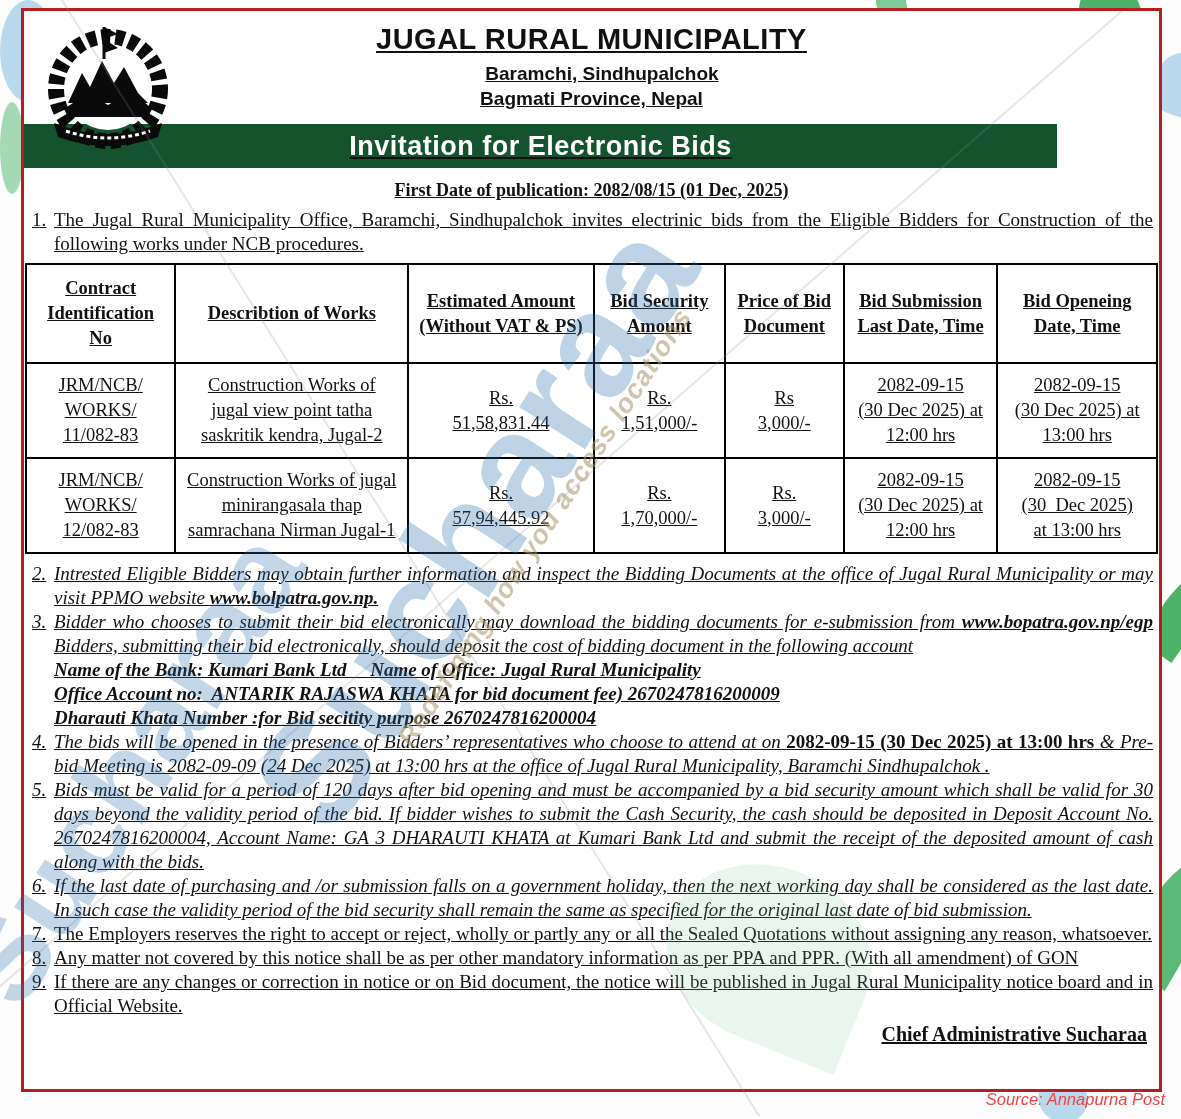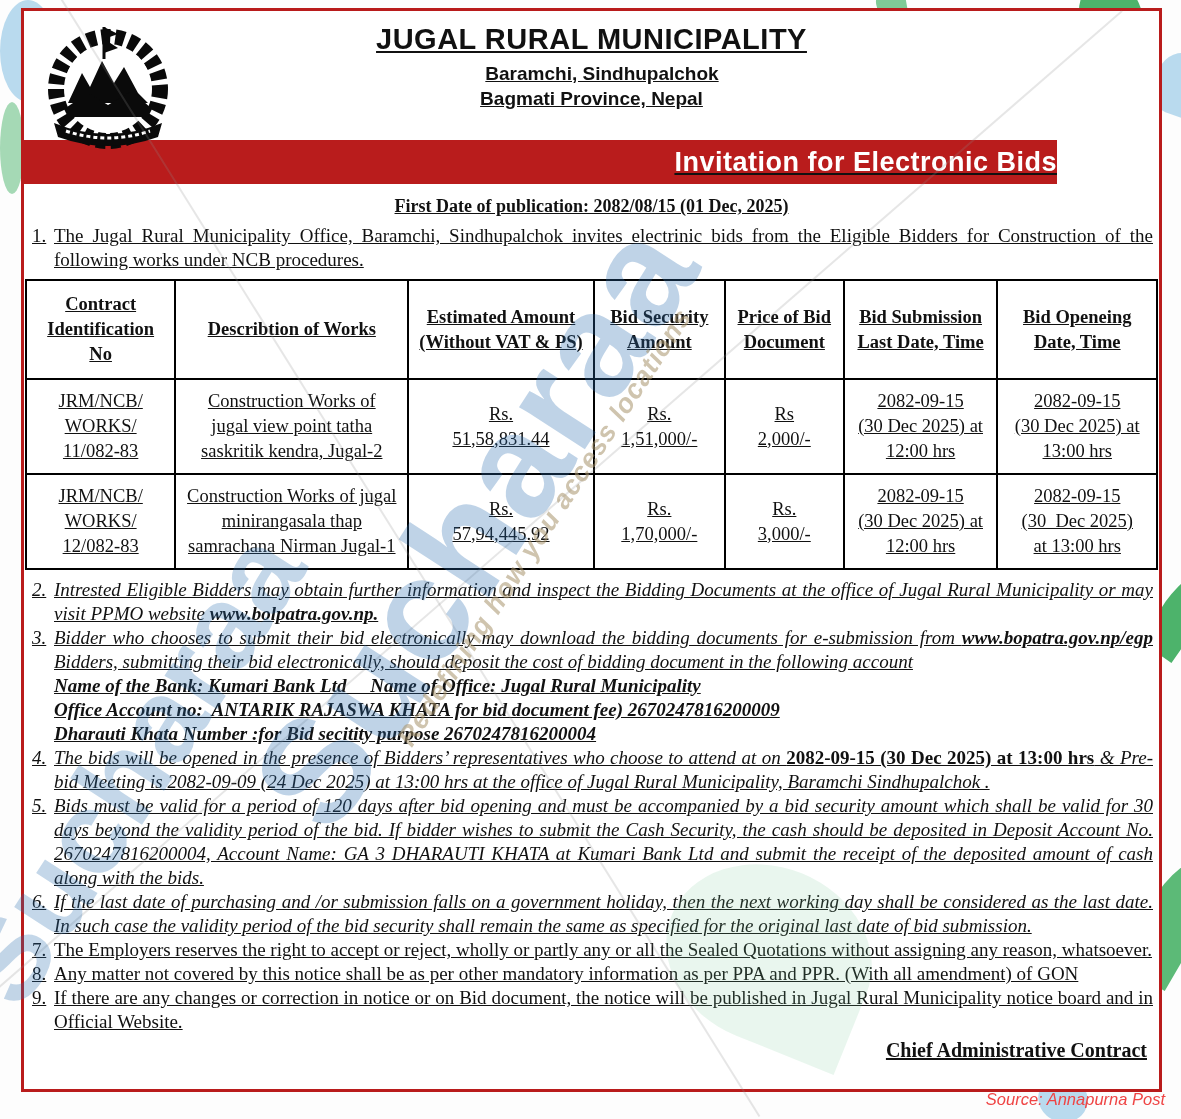--- a/index.html
+++ b/index.html
@@ -33,23 +33,23 @@
   .notice-inner { position:relative; width:100%; height:100%; }
 
   .emblem { position:absolute; left:12px; top:12px; width:144px; height:132px; }
 
   .head { text-align:center; padding-top:12px; font-family:"Liberation Sans", sans-serif; font-weight:bold; }
   .org { font-size:29px; line-height:32px; letter-spacing:0.5px; }
   .office { font-size:27px; line-height:30px; margin-top:5px; }
   .addr1 { font-size:19px; line-height:22px; margin-top:8px;padding-left:21px; }
   .addr2 { font-size:19px; line-height:22px; margin-top:3px; }
 
-  .banner { margin-top:30px; margin-right:102px; height:44px; background:#b91c1c; color:#fff;
+  .banner { margin-top:14px; margin-right:102px; height:44px; background:#14532d; color:#fff;
             font-family:"Liberation Sans", sans-serif; font-weight:bold; font-size:27px;
-            text-align:right; line-height:44px; letter-spacing:0.5px; }
+            text-align:center; line-height:44px; letter-spacing:0.5px; }
 
   .publine { margin-top:11px; text-align:center; font-weight:bold; font-size:18px; line-height:23px; }
 
   .list { padding:0 6px 0 4px; }
   .intro { margin-top:6px; }
   .li { display:flex; font-size:19px; line-height:24px; }
   .li .num { flex:0 0 26px; padding-left:4px; }
   .li .txt { flex:1; text-align:justify; }
   .li.it { font-style:italic; }
   .txt .b { font-weight:bold; }
@@ -162,21 +162,21 @@
 WORKS/
 11/082-83</td>
               <td>Construction Works of
 jugal view point tatha
 saskritik kendra, Jugal-2</td>
               <td>Rs.
 51,58,831.44</td>
               <td>Rs.
 1,51,000/-</td>
               <td>Rs
-2,000/-</td>
+3,000/-</td>
               <td>2082-09-15
 (30 Dec 2025) at
 12:00 hrs</td>
               <td>2082-09-15
 (30 Dec 2025) at
 13:00 hrs</td>
             </tr>
             <tr>
               <td>JRM/NCB/
 WORKS/
@@ -228,21 +228,21 @@
           <div class="li">
             <span class="num">8.</span>
             <span class="txt"><span>Any matter not covered by this notice shall be as per other mandatory information as per PPA and PPR. (With all amendment) of GON</span></span>
           </div>
           <div class="li">
             <span class="num">9.</span>
             <span class="txt"><span>If there are any changes or correction in notice or on Bid document, the notice will be published in Jugal Rural Municipality notice board and in Official Website.</span></span>
           </div>
         </div>
 
-      <div class="signature">Chief Administrative Contract</div>
+      <div class="signature">Chief Administrative Sucharaa</div>
     </div>
   </div>
 
   <div class="wm wm-main">Sucharaa</div>
   <div class="wm wm-second">Sucharaa</div>
   <div class="wm wm-tag">Redefining how you access locations</div>
 
   <div class="source">Source: Annapurna Post</div>
 </div>
 

